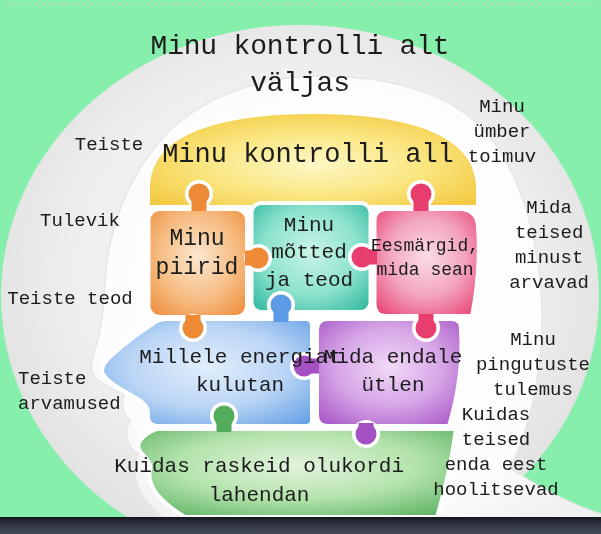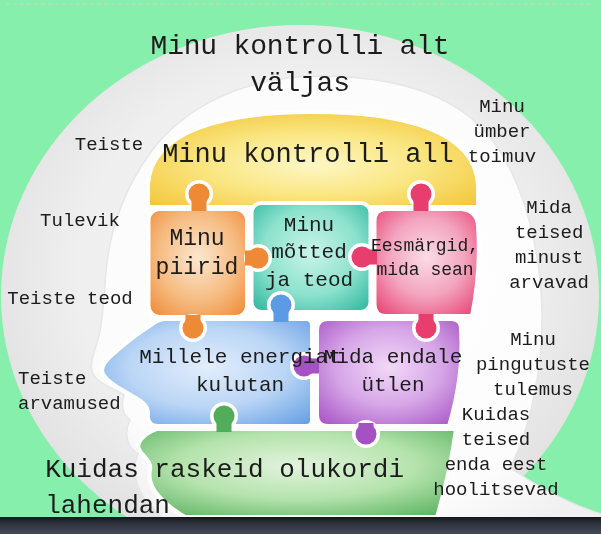--- a/index.html
+++ b/index.html
@@ -19,21 +19,21 @@
     text-align:center;
   }
   .center{transform:translate(-50%,-50%);}
   .t-title{font-size:28px;letter-spacing:-0.2px;}
   .t-all{font-size:27px;}
   .p-piirid{font-size:23px;line-height:1.25;}
   .p-motted{font-size:21px;line-height:1.3;}
   .p-eesmargid{font-size:18px;line-height:1.35;}
   .p-energia{font-size:21px;line-height:1.35;}
   .p-utlen{font-size:21px;line-height:1.35;}
-  .p-olukorrad{font-size:26px;line-height:1.4;text-align:left;}
+  .p-olukorrad{font-size:21px;line-height:1.4;text-align:center;}
   .outer{font-size:19px;}
   .al{text-align:left;}
   .ar{text-align:center;}
 </style>
 </head>
 <body>
 
 <div class="stage">
 
   <svg width="601" height="534" viewBox="0 0 601 534">

